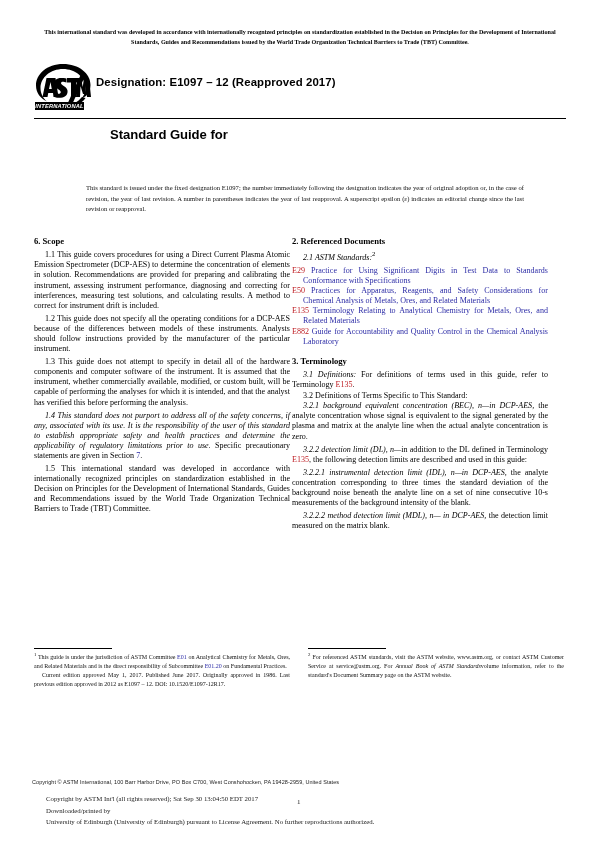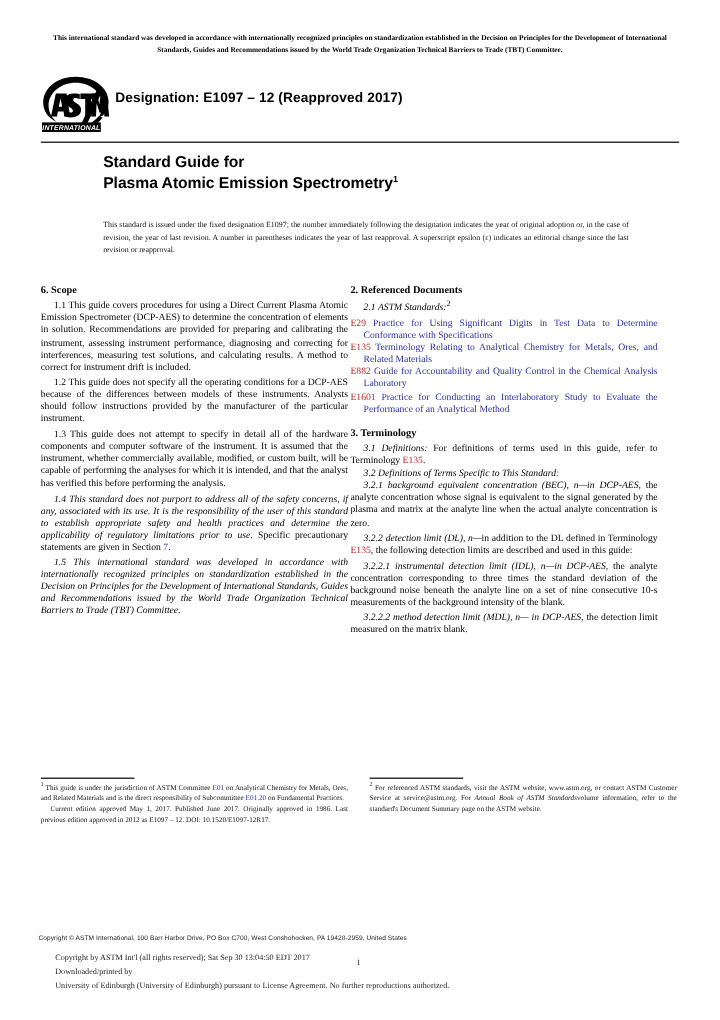--- a/index.html
+++ b/index.html
@@ -76,20 +76,21 @@
     left: 86px;
     top: 126px;
     width: 440px;
   }
   .titleblock .tline {
     font-family: "Liberation Sans", sans-serif;
     font-size: 13.1px;
     font-weight: bold;
     line-height: 1.37;
     letter-spacing: -0.05px;
+    margin-left: 24px;
   }
   .titleblock sup {
     font-size: 7.4px;
     vertical-align: super;
     line-height: 0;
   }
 
   .issued {
     position: absolute;
     left: 86px;
@@ -122,21 +123,21 @@
     margin: 0 0 3.5px 0;
     line-height: 1.25;
   }
   h2.sect.spaced { margin-top: 9px; }
 
   p.para {
     margin: 0 0 3.0px 0;
     text-indent: 11px;
   }
   p.para.tight { margin-bottom: 0.5px; }
-  p.it { font-style: italic; }
+  p.it { }
   .i  { font-style: italic; }
   .lnk-blue { color: #2c2ca6; }
   .lnk-red  { color: #bf2026; }
 
   
   .reflist { margin: 0; padding: 0; }
   .refitem {
     margin: 0 0 0 0;
     padding-left: 11px;
     text-indent: -11px;
@@ -230,43 +231,42 @@
         <text x="51" y="90.2" font-family="Liberation Sans, sans-serif" font-size="11.5" font-weight="bold" font-style="italic" fill="#fff" text-anchor="middle" letter-spacing="0.3">INTERNATIONAL</text>
       </svg>
     </div>
     <div class="designation">Designation: E1097 – 12 (Reapproved 2017)</div>
   </div>
 
   <div class="rule-top"></div>
 
   <div class="titleblock">
     <div class="tline">Standard Guide for</div>
-    <div class="tline"><span>Plasma Atomic Emission Spectrometry</span><sup>1</sup></div>
   </div>
 
   <div class="issued">This standard is issued under the fixed designation E1097; the number immediately following the designation indicates the year of original adoption or, in the case of revision, the year of last revision. A number in parentheses indicates the year of last reapproval. A superscript epsilon (ε) indicates an editorial change since the last revision or reapproval.</div>
 
   <div class="col left">
     <h2 class="sect">6. Scope</h2>
     <p class="para">1.1 This guide covers procedures for using a Direct Current Plasma Atomic Emission Spectrometer (DCP-AES) to determine the concentration of elements in solution. Recommendations are provided for preparing and calibrating the instrument, assessing instrument performance, diagnosing and correcting for interferences, measuring test solutions, and calculating results. A method to correct for instrument drift is included.</p>
     <p class="para">1.2 This guide does not specify all the operating conditions for a DCP-AES because of the differences between models of these instruments. Analysts should follow instructions provided by the manufacturer of the particular instrument.</p>
     <p class="para">1.3 This guide does not attempt to specify in detail all of the hardware components and computer software of the instrument. It is assumed that the instrument, whether commercially available, modified, or custom built, will be capable of performing the analyses for which it is intended, and that the analyst has verified this before performing the analysis.</p>
     <p class="para"><span class="i">1.4 This standard does not purport to address all of the safety concerns, if any, associated with its use. It is the responsibility of the user of this standard to establish appropriate safety and health practices and determine the applicability of regulatory limitations prior to use.</span><span> Specific precautionary statements are given in Section </span><span class="lnk-blue">7</span><span>.</span></p>
     <p class="para it">1.5 This international standard was developed in accordance with internationally recognized principles on standardization established in the Decision on Principles for the Development of International Standards, Guides and Recommendations issued by the World Trade Organization Technical Barriers to Trade (TBT) Committee.</p>
   </div>
 
   <div class="col right">
     <h2 class="sect">2. Referenced Documents</h2>
     <p class="para sub-head"><span class="i">2.1 ASTM Standards:</span><sup>2</sup></p>
 
     <div class="reflist">
-      <p class="refitem"><span class="desig">E29</span> <span>Practice for Using Significant Digits in Test Data to Determine Conformance with Specifications</span></p>
+      <p class="refitem"><span class="desig">E29</span> <span>Practice for Using Significant Digits in Test Data to Standards Conformance with Specifications</span></p>
+      <p class="refitem"><span class="desig">E50</span> <span>Practices for Apparatus, Reagents, and Safety Considerations for Chemical Analysis of Metals, Ores, and Related Materials</span></p>
       <p class="refitem"><span class="desig">E135</span> <span>Terminology Relating to Analytical Chemistry for Metals, Ores, and Related Materials</span></p>
       <p class="refitem"><span class="desig">E882</span> <span>Guide for Accountability and Quality Control in the Chemical Analysis Laboratory</span></p>
-      <p class="refitem"><span class="desig">E1601</span> <span>Practice for Conducting an Interlaboratory Study to Evaluate the Performance of an Analytical Method</span></p>
     </div>
 
     <h2 class="sect spaced">3. Terminology</h2>
 
     <p class="para tight"><span class="i">3.1 Definitions:</span><span> For definitions of terms used in this guide, refer to Terminology </span><span class="lnk-red">E135</span><span>.</span></p>
 
     <p class="para tight it">3.2 Definitions of Terms Specific to This Standard:</p>
 
     <p class="para"><span class="i">3.2.1 background equivalent concentration (BEC), n—in DCP-AES,</span><span> the analyte concentration whose signal is equivalent to the signal generated by the plasma and matrix at the analyte line when the actual analyte concentration is zero.</span></p>
 

